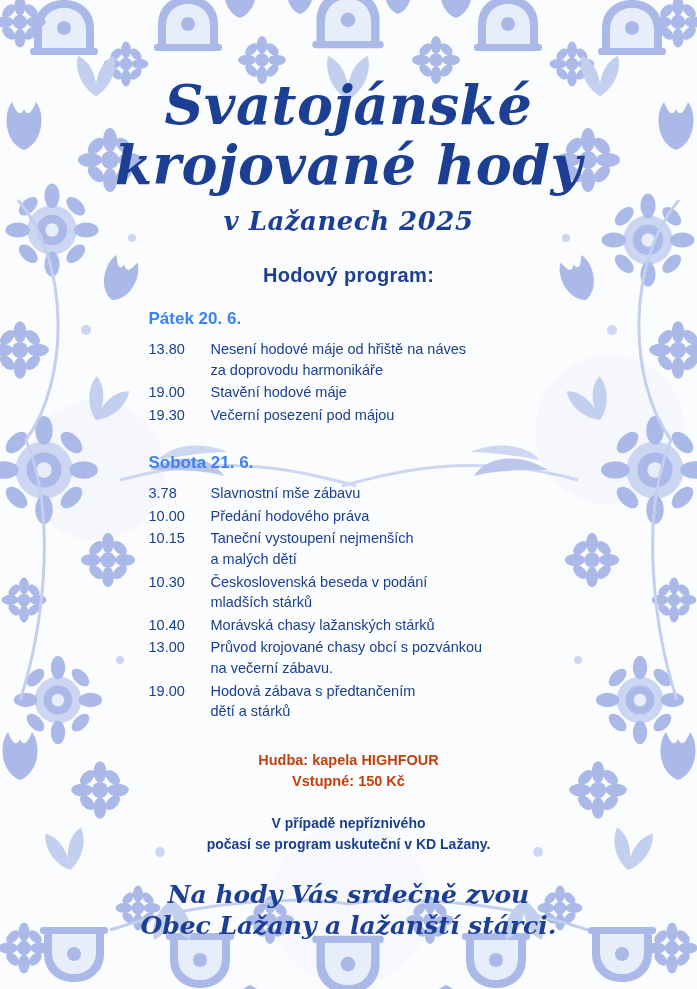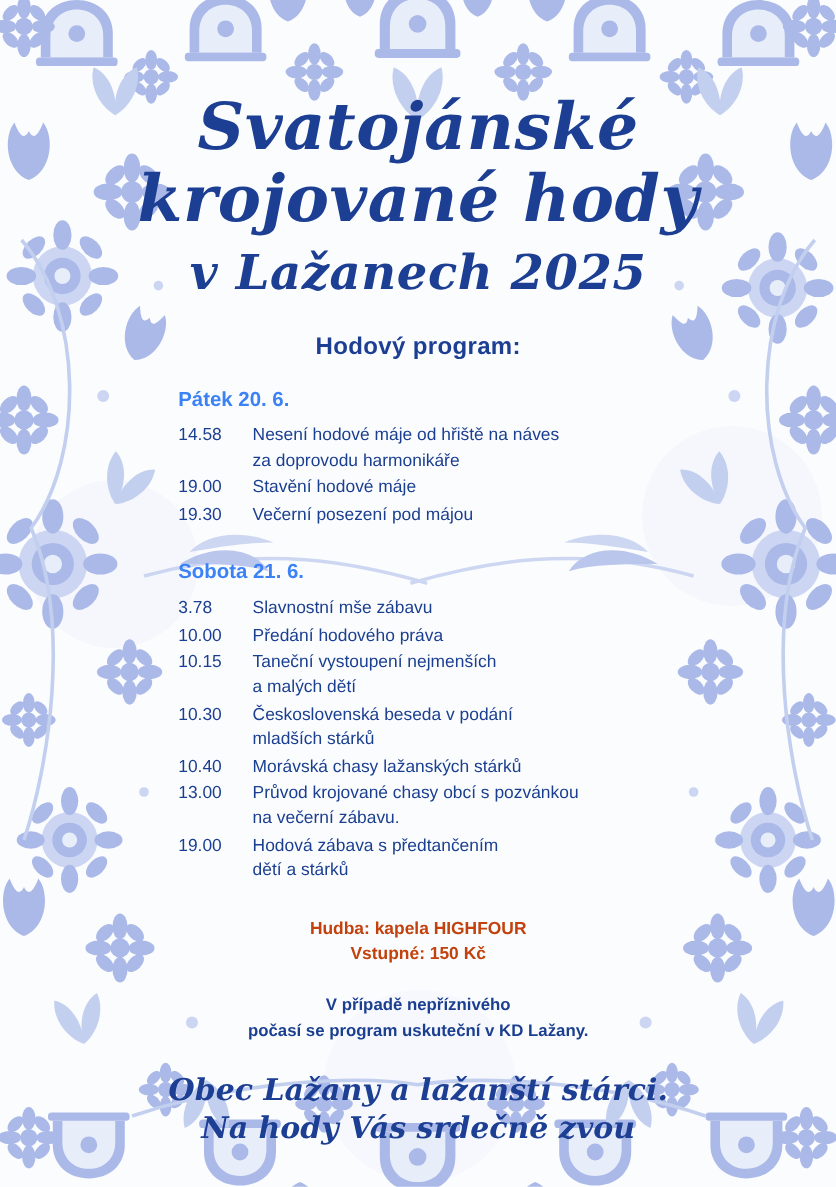--- a/index.html
+++ b/index.html
@@ -55,21 +55,21 @@
     font-weight: bold;
     color: #1c3f94;
     letter-spacing: 0.5px;
   }
   .title-1 { font-size: 54px; }
   .title-2 { font-size: 54px; margin-top: 6px; }
   .subtitle {
     font-family: "DejaVu Serif", serif;
     font-style: italic;
     font-weight: bold;
-    font-size: 40px;
+    font-size: 26px;
     color: #1c3f94;
     margin-top: 16px;
     letter-spacing: 0.5px;
   }
 
   .program-heading {
     margin-top: 30px;
     font-size: 20px;
     font-weight: bold;
     color: #1c3f94;
@@ -303,21 +303,21 @@
       <div class="subtitle">v Lažanech 2025</div>
     </div>
 
     <div class="program-heading">Hodový program:</div>
 
     <div class="program">
 
       <div class="day-heading">Pátek 20. 6.</div>
 
       <div class="row">
-        <div class="time">14.58</div>
+        <div class="time">13.80</div>
         <div class="desc">
           <span>Nesení hodové máje od hřiště na náves</span>
           <span class="line2">za doprovodu harmonikáře</span>
         </div>
       </div>
 
       <div class="row">
         <div class="time">19.00</div>
         <div class="desc">
           <span>Stavění hodové máje</span>
@@ -392,18 +392,18 @@
       <div>Hudba: kapela HIGHFOUR</div>
       <div>Vstupné: 150 Kč</div>
     </div>
 
     <div class="info-block-2">
       <div>V případě nepříznivého</div>
       <div>počasí se program uskuteční v KD Lažany.</div>
     </div>
 
     <div class="closing">
+      <div>Na hody Vás srdečně zvou</div>
       <div>Obec Lažany a lažanští stárci.</div>
-      <div>Na hody Vás srdečně zvou</div>
     </div>
 
   </div>
 </div>
 
 </body></html>

